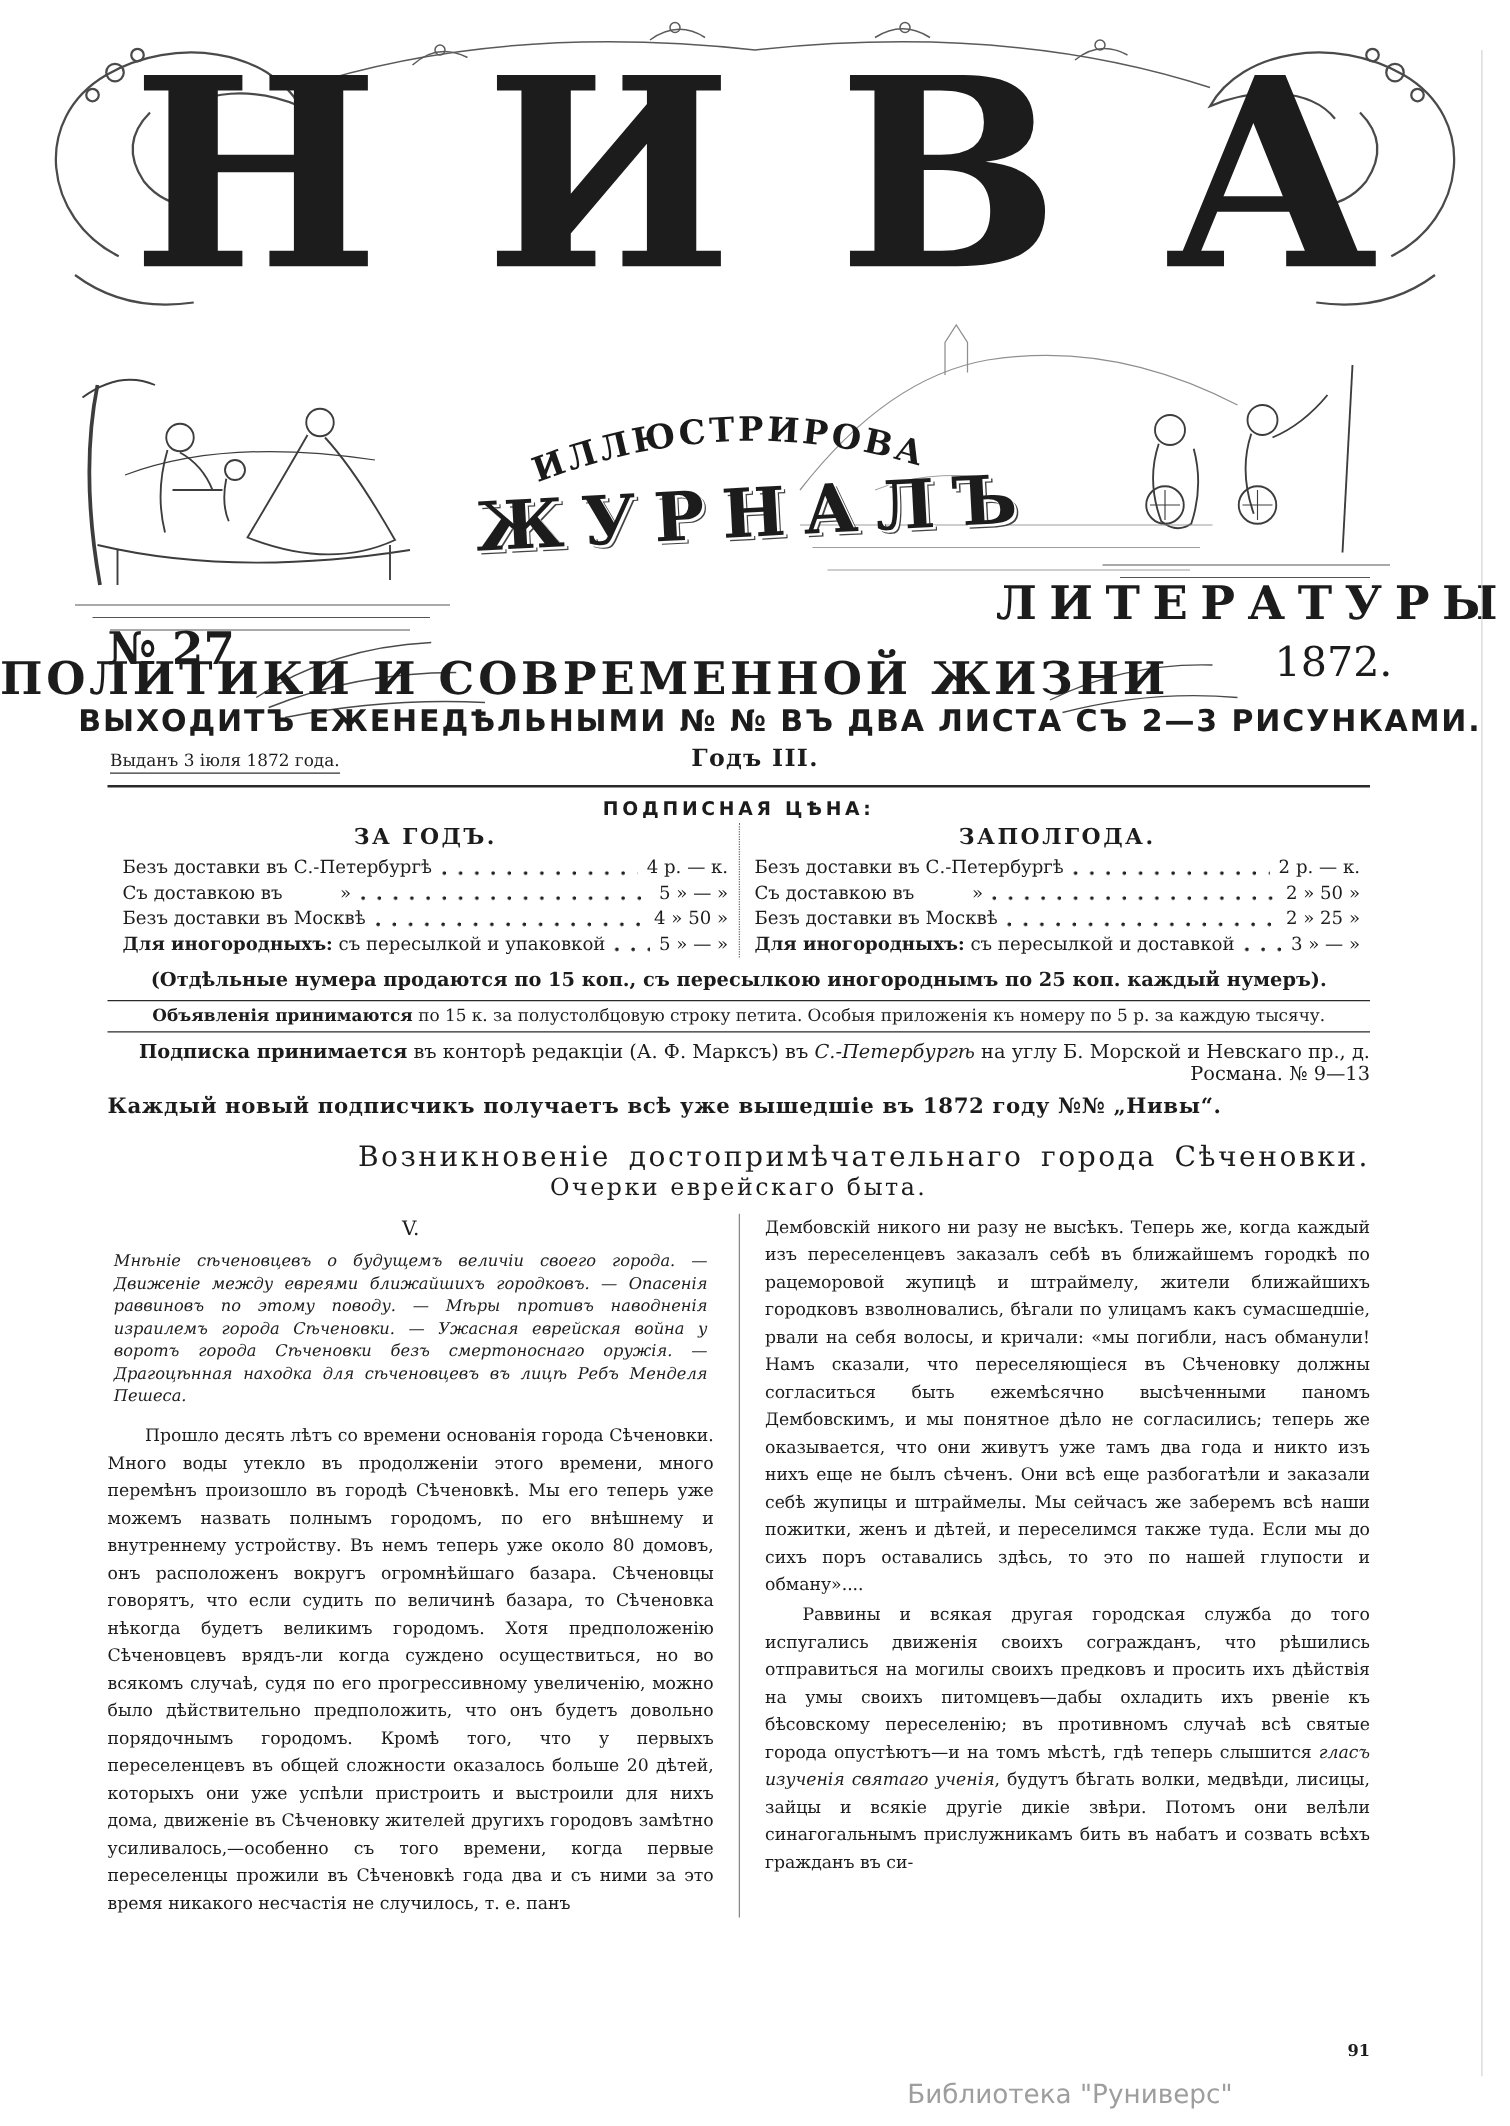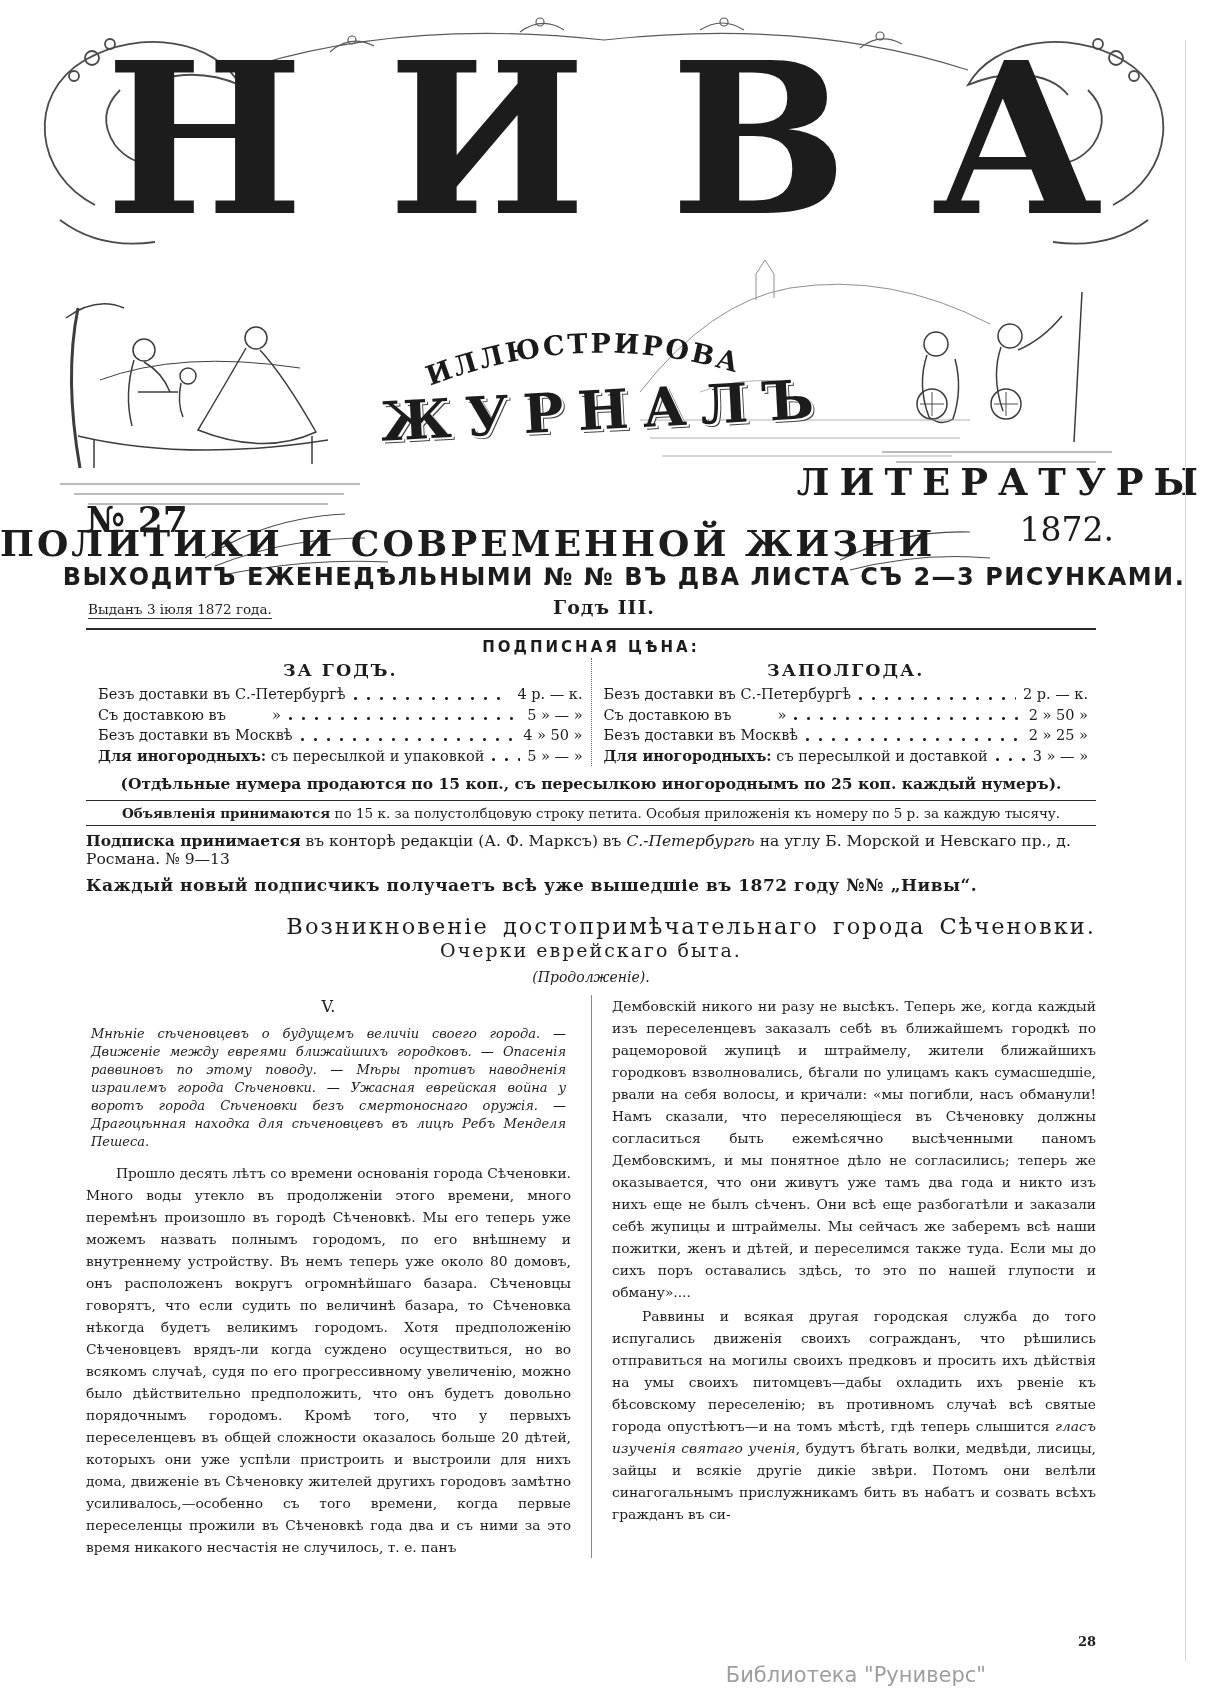--- a/index.html
+++ b/index.html
@@ -42,21 +42,21 @@
   .price-row .lab { white-space:nowrap; }
   .price-row .b { font-weight:bold; white-space:nowrap; }
   .leader { flex:1 1 auto; min-width:16px; margin:0 7px; align-self:flex-end; height:5px; margin-bottom:4px;
             background-image:radial-gradient(circle at 2.5px 2.5px,#222 1.2px,transparent 1.7px);
             background-size:13px 5px; background-repeat:repeat-x; }
   .price { white-space:nowrap; font-size:14.5px; }
   .single-note { text-align:center; font-weight:bold; font-size:15.5px; margin:8px 0 7px; }
 
   .ads-line { text-align:center; font-size:13.5px; margin:4px 0; }
   .ads-line .b { font-weight:bold; }
-  .office-line { text-align:left; font-size:15.5px; margin:5px 0; }
+  .office-line { text-align:right; font-size:15.5px; margin:5px 0; }
   .office-line .b { font-weight:bold; }
   .office-line .i { font-style:italic; }
   .bonus-line { text-align:left; font-weight:bold; font-size:17px; letter-spacing:0.5px; margin:7px 0 0; }
 
   
   article { margin-top:18px; }
   .art-title { text-align:center; font-size:22.5px; letter-spacing:2px; word-spacing:5px; }
   .art-sub { text-align:center; font-size:19px; letter-spacing:2px; margin-top:12px; }
   .art-cont { text-align:center; font-style:italic; font-size:14px; margin-top:8px; }
   .columns { display:flex; margin-top:10px; }
@@ -234,34 +234,33 @@
     </div>
     <hr class="rule thin">
     <div class="office-line">
       <span class="b">Подписка принимается</span><span> въ конторѣ редакціи (А. Ф. Марксъ) въ </span><span class="i">С.-Петербургѣ</span><span> на углу Б. Морской и Невскаго пр., д. Росмана. № 9—13</span>
     </div>
     <div class="bonus-line">Каждый новый подписчикъ получаетъ всѣ уже вышедшіе въ 1872 году №№ „Нивы“.</div>
 
     <article>
       <h2 class="art-title" style="margin:0; font-weight:normal;text-align:right;">Возникновеніе достопримѣчательнаго города Сѣченовки.</h2>
       <h3 class="art-sub" style="margin:0; font-weight:normal;">Очерки еврейскаго быта.</h3>
-      <div class="art-cont">(Продолженіе).</div>
 
       <div class="columns">
         <div class="col left">
           <div class="chapter">V.</div>
           <p class="summary">Мнѣніе сѣченовцевъ о будущемъ величіи своего города. — Движеніе между евреями ближайшихъ городковъ. — Опасенія раввиновъ по этому поводу. — Мѣры противъ наводненія израилемъ города Сѣченовки. — Ужасная еврейская война у воротъ города Сѣченовки безъ смертоноснаго оружія. — Драгоцѣнная находка для сѣченовцевъ въ лицѣ Ребъ Менделя Пешеса.</p>
           <p class="body indent">Прошло десять лѣтъ со времени основанія города Сѣченовки. Много воды утекло въ продолженіи этого времени, много перемѣнъ произошло въ городѣ Сѣченовкѣ. Мы его теперь уже можемъ назвать полнымъ городомъ, по его внѣшнему и внутреннему устройству. Въ немъ теперь уже около 80 домовъ, онъ расположенъ вокругъ огромнѣйшаго базара. Сѣченовцы говорятъ, что если судить по величинѣ базара, то Сѣченовка нѣкогда будетъ великимъ городомъ. Хотя предположенію Сѣченовцевъ врядъ-ли когда суждено осуществиться, но во всякомъ случаѣ, судя по его прогрессивному увеличенію, можно было дѣйствительно предположить, что онъ будетъ довольно порядочнымъ городомъ. Кромѣ того, что у первыхъ переселенцевъ въ общей сложности оказалось больше 20 дѣтей, которыхъ они уже успѣли пристроить и выстроили для нихъ дома, движеніе въ Сѣченовку жителей другихъ городовъ замѣтно усиливалось,—особенно съ того времени, когда первые переселенцы прожили въ Сѣченовкѣ года два и съ ними за это время никакого несчастія не случилось, т. е. панъ</p>
         </div>
         <div class="col right">
           <p class="body">Дембовскій никого ни разу не высѣкъ. Теперь же, когда каждый изъ переселенцевъ заказалъ себѣ въ ближайшемъ городкѣ по рацеморовой жупицѣ и штраймелу, жители ближайшихъ городковъ взволновались, бѣгали по улицамъ какъ сумасшедшіе, рвали на себя волосы, и кричали: «мы погибли, насъ обманули! Намъ сказали, что переселяющіеся въ Сѣченовку должны согласиться быть ежемѣсячно высѣченными паномъ Дембовскимъ, и мы понятное дѣло не согласились; теперь же оказывается, что они живутъ уже тамъ два года и никто изъ нихъ еще не былъ сѣченъ. Они всѣ еще разбогатѣли и заказали себѣ жупицы и штраймелы. Мы сейчасъ же заберемъ всѣ наши пожитки, женъ и дѣтей, и переселимся также туда. Если мы до сихъ поръ оставались здѣсь, то это по нашей глупости и обману»....</p>
           <p class="body indent">
             <span>Раввины и всякая другая городская служба до того испугались движенія своихъ согражданъ, что рѣшились отправиться на могилы своихъ предковъ и просить ихъ дѣйствія на умы своихъ питомцевъ—дабы охладить ихъ рвеніе къ бѣсовскому переселенію; въ противномъ случаѣ всѣ святые города опустѣютъ—и на томъ мѣстѣ, гдѣ теперь слышится </span><span class="it">гласъ изученія святаго ученія</span><span>, будутъ бѣгать волки, медвѣди, лисицы, зайцы и всякіе другіе дикіе звѣри. Потомъ они велѣли синагогальнымъ прислужникамъ бить въ набатъ и созвать всѣхъ гражданъ въ си-</span>
           </p>
         </div>
       </div>
     </article>
   </div>
 
-  <div class="pagenum">28</div>
+  <div class="pagenum">91</div>
   <div class="watermark">Библиотека "Руниверс"</div>
   <div class="scan-edge"></div>
 </div>
 
 </body></html>

